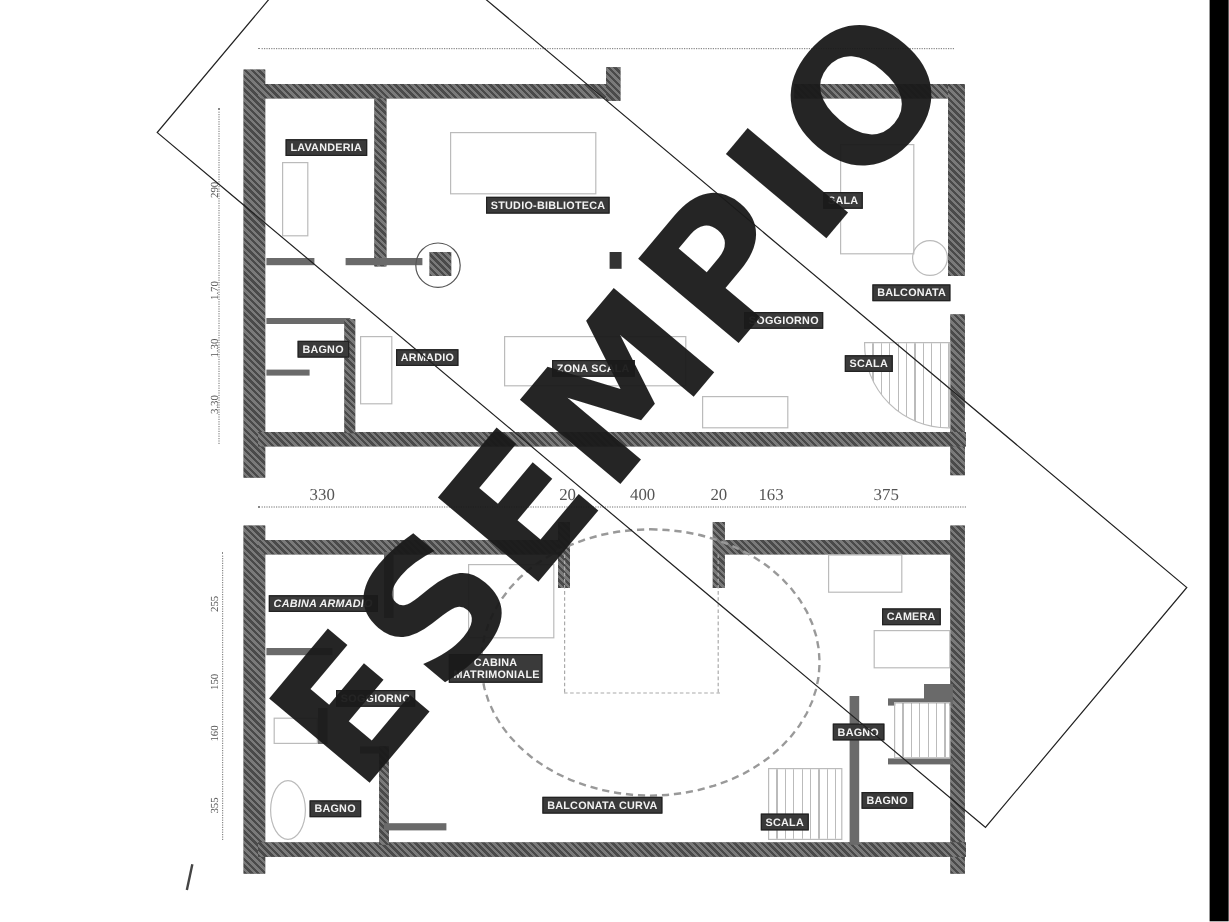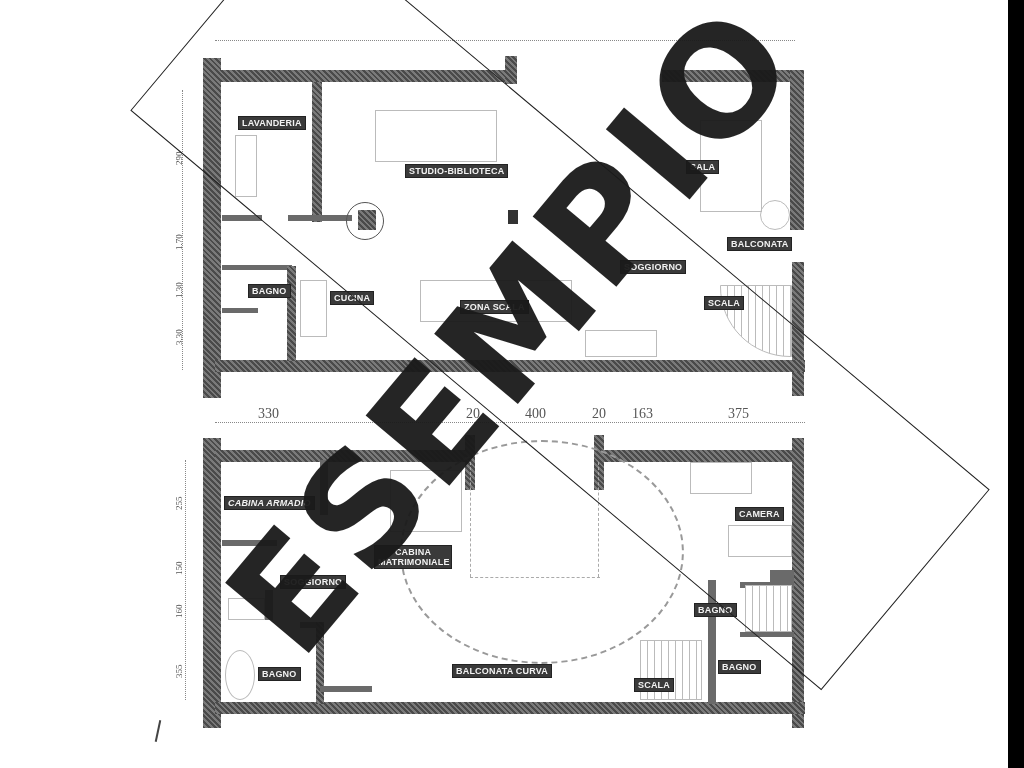--- a/index.html
+++ b/index.html
@@ -59,21 +59,21 @@
     <div class="furn" style="left:760px;top:200px;width:28px;height:28px;border-radius:50%;"></div>
     <div class="stair" style="left:720px;top:285px;width:70px;height:70px;border-radius:0 0 0 70px;"></div>
 
     <div class="label" style="left:238px;top:116px;">LAVANDERIA</div>
     <div class="label" style="left:405px;top:164px;">STUDIO-BIBLIOTECA</div>
     <div class="label" style="left:686px;top:160px;text-align:center;">SALA</div>
     <div class="label" style="left:727px;top:237px;">BALCONATA</div>
     <div class="label" style="left:620px;top:260px;text-align:right;">SOGGIORNO</div>
     <div class="label" style="left:704px;top:296px;">SCALA</div>
     <div class="label" style="left:248px;top:284px;">BAGNO</div>
-    <div class="label" style="left:330px;top:291px;">CUCINA</div>
+    <div class="label" style="left:330px;top:291px;">ARMADIO</div>
     <div class="label" style="left:460px;top:300px;">ZONA SCALA</div>
 
     <div class="vdimline" style="left:182px;top:90px;height:280px;"></div>
     <div class="vdim" style="left:174px;top:165px;">290</div>
     <div class="vdim" style="left:174px;top:250px;">1.70</div>
     <div class="vdim" style="left:174px;top:298px;">1.30</div>
     <div class="vdim" style="left:174px;top:345px;">3.30</div>
   </div>
 
   <div>

